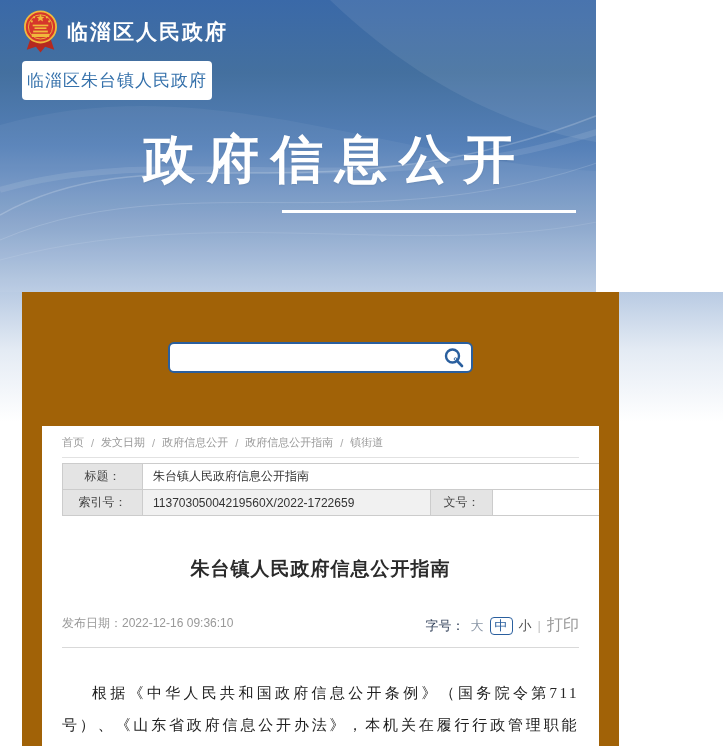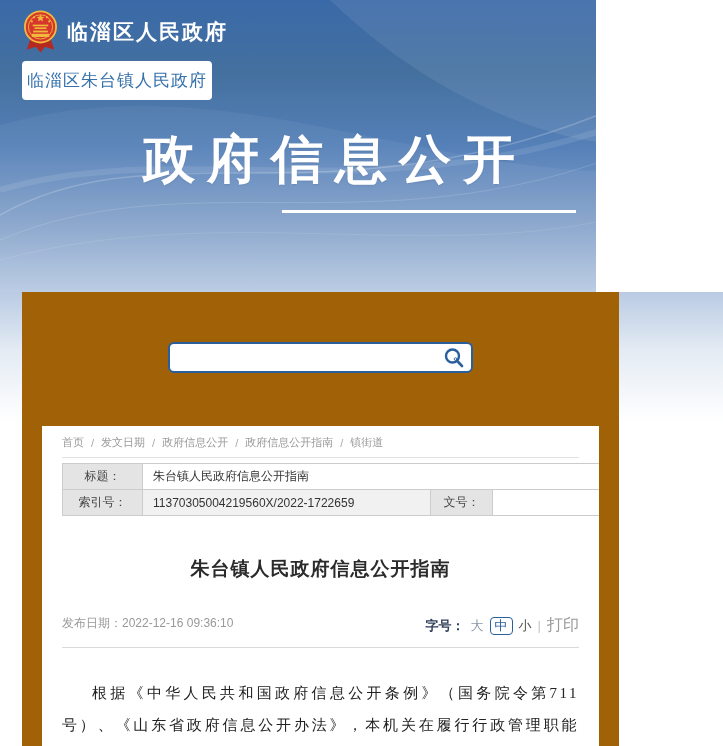--- a/index.html
+++ b/index.html
@@ -68,21 +68,21 @@
   table.meta td.shaded { background:#f1f1f1;margin-left:42px; }
   col.c1 { width:80px; } col.c2 { width:288px; } col.c3 { width:62px; } col.c4 { width:170px; }
 
   .article-title { margin-top:40px; text-align:center; font-size:19px; font-weight:bold; color:#2b2b2b; letter-spacing:1px; }
   .meta-row {
     display:flex; justify-content:space-between; align-items:flex-start;
     margin-top:33px; padding-bottom:11px; border-bottom:1px solid #d9d9d9;
   }
   .pub-date { color:#999; font-size:12px; }
   .font-controls { display:flex; align-items:center; gap:6px; font-size:13px; }
-  .fs-label { color:#2f3e57; font-weight:bold; }
+  .fs-label { color:#2f3e57; font-weight:normal; }
   .fs-large { color:#8a96a6; cursor:pointer; }
   .fs-medium { color:#2a5f9e; border:1px solid #2a5f9e; border-radius:4px; padding:0 4px; line-height:16px; cursor:pointer; }
   .fs-small { color:#4a4a4a; cursor:pointer; }
   .meta-div { color:#c4c4c4; }
   .print-btn { color:#999; font-size:16px; cursor:pointer; }
 
   .body-text {
     margin-top:29px; font-family:"Liberation Serif", serif;
     font-size:15px; color:#222; line-height:32px; letter-spacing:2.5px;
     text-indent:2em; text-align:justify;

